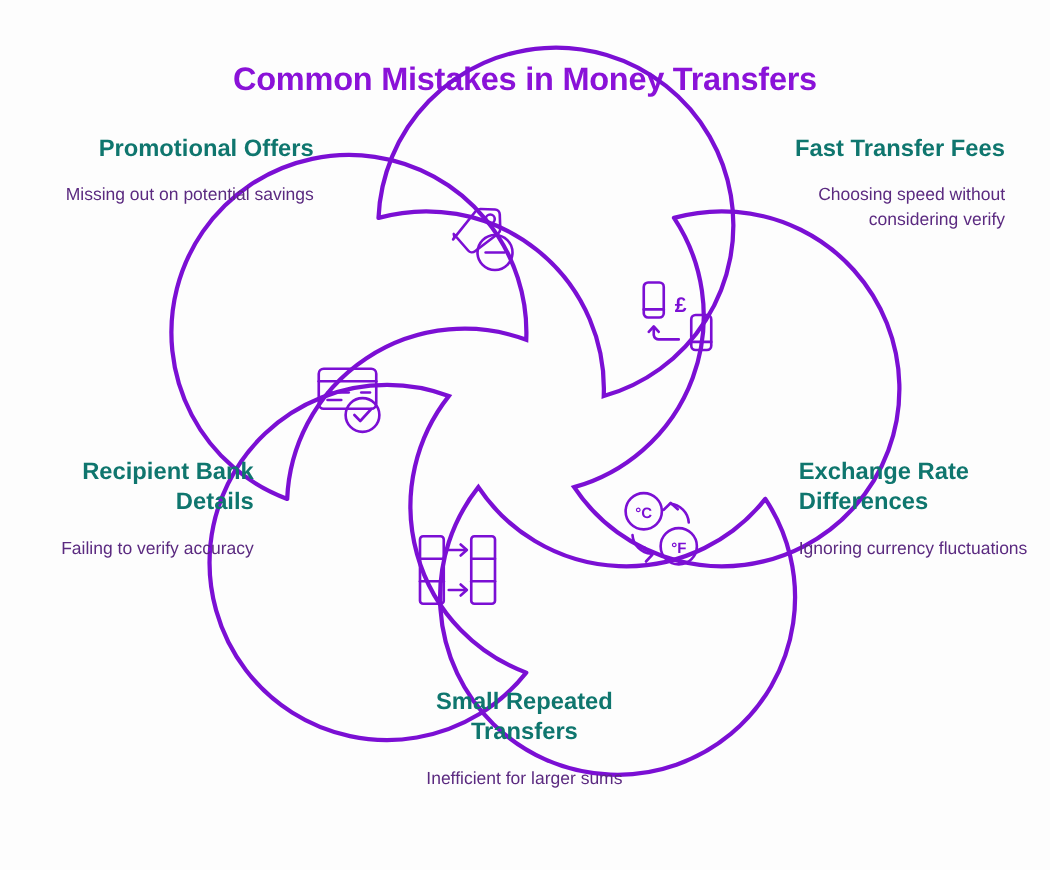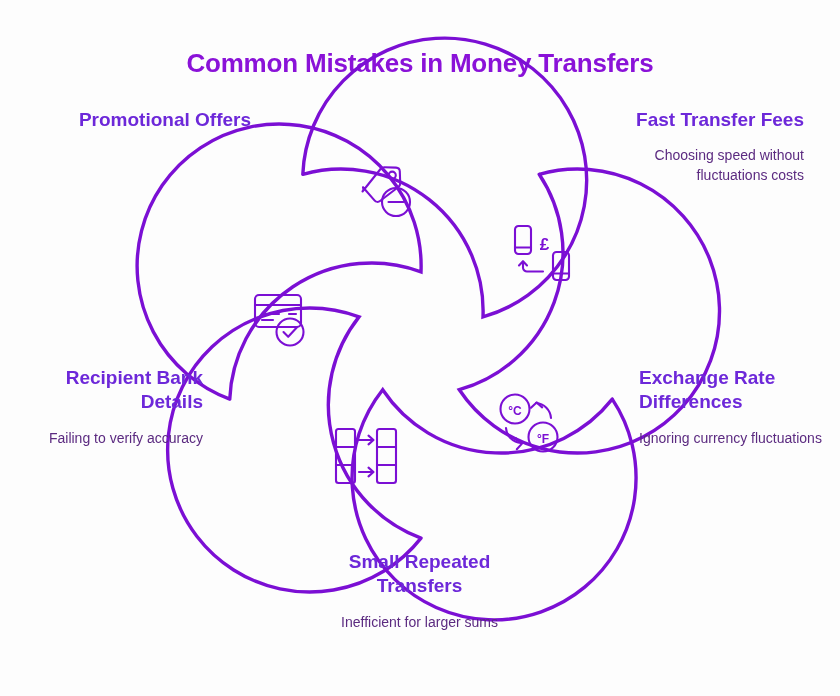--- a/index.html
+++ b/index.html
@@ -31,21 +31,21 @@
     color: #8a12d8;
     letter-spacing: -0.2px;
   }
   .label {
     position: absolute;
     width: 215px;
   }
   .label .head {
     font-size: 19px;
     font-weight: bold;
-    color: #6d28d9;
+    color: #0f766e;
     line-height: 1.28;
     margin: 0 0 14px 0;
   }
   .label .desc {
     font-size: 14px;
     color: #5b2a80;
     line-height: 1.42;
     margin: 0;
   }
   .lbl-promotional { top: 108px; left: 36px;  text-align: right; }
@@ -154,25 +154,26 @@
       <line class="ico" x1="9" y1="27" x2="20" y2="27"></line>
       <line class="ico" x1="36" y1="21" x2="43" y2="21"></line>
       <circle class="ico" cx="37" cy="39" r="13.5"></circle>
       <path class="ico" d="M 30.5 39.0 L 35.2 43.8 L 44.0 34.2"></path>
     </g>
 
   </svg>
 
   <div class="label lbl-promotional">
     <p class="head">Promotional Offers</p>
+    <p class="desc">Missing out on potential savings</p>
   </div>
 
   <div class="label lbl-fast">
     <p class="head">Fast Transfer Fees</p>
-    <p class="desc">Choosing speed without fluctuations costs</p>
+    <p class="desc">Choosing speed without considering verify</p>
   </div>
 
   <div class="label lbl-exchange">
     <p class="head">Exchange Rate Differences</p>
     <p class="desc">Ignoring currency fluctuations</p>
   </div>
 
   <div class="label lbl-recipient">
     <p class="head">Recipient Bank Details</p>
     <p class="desc">Failing to verify accuracy</p>

